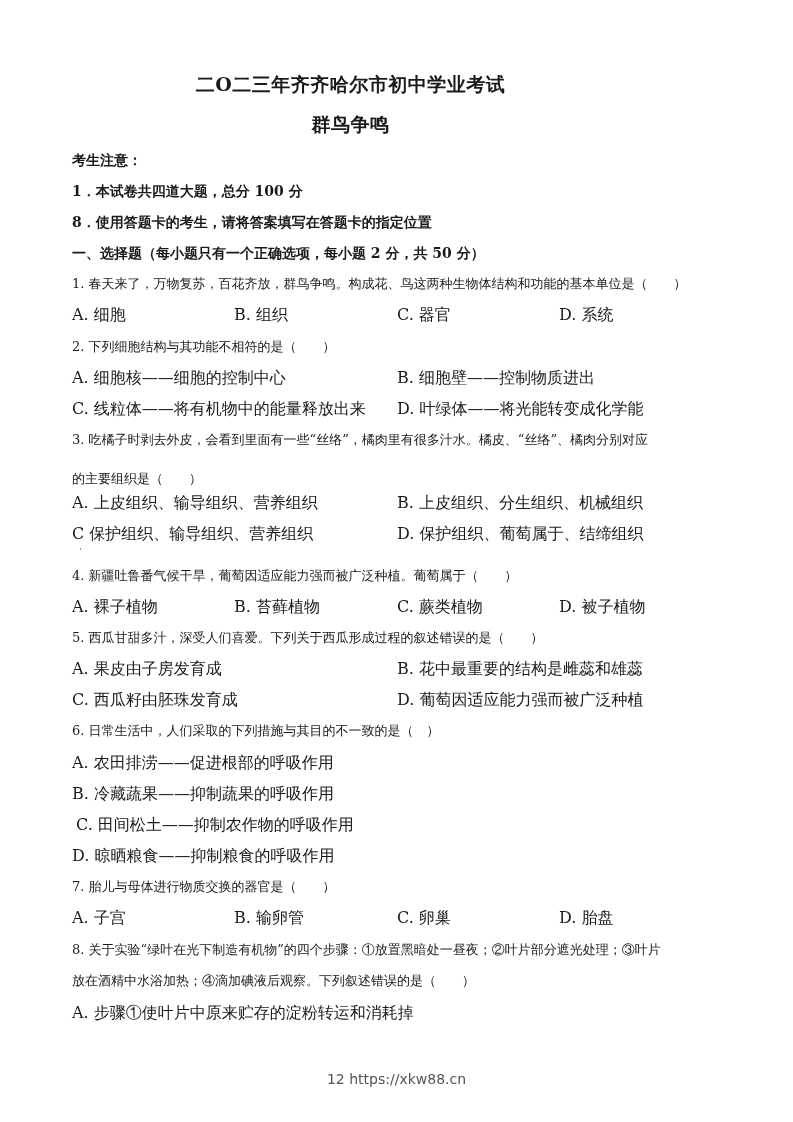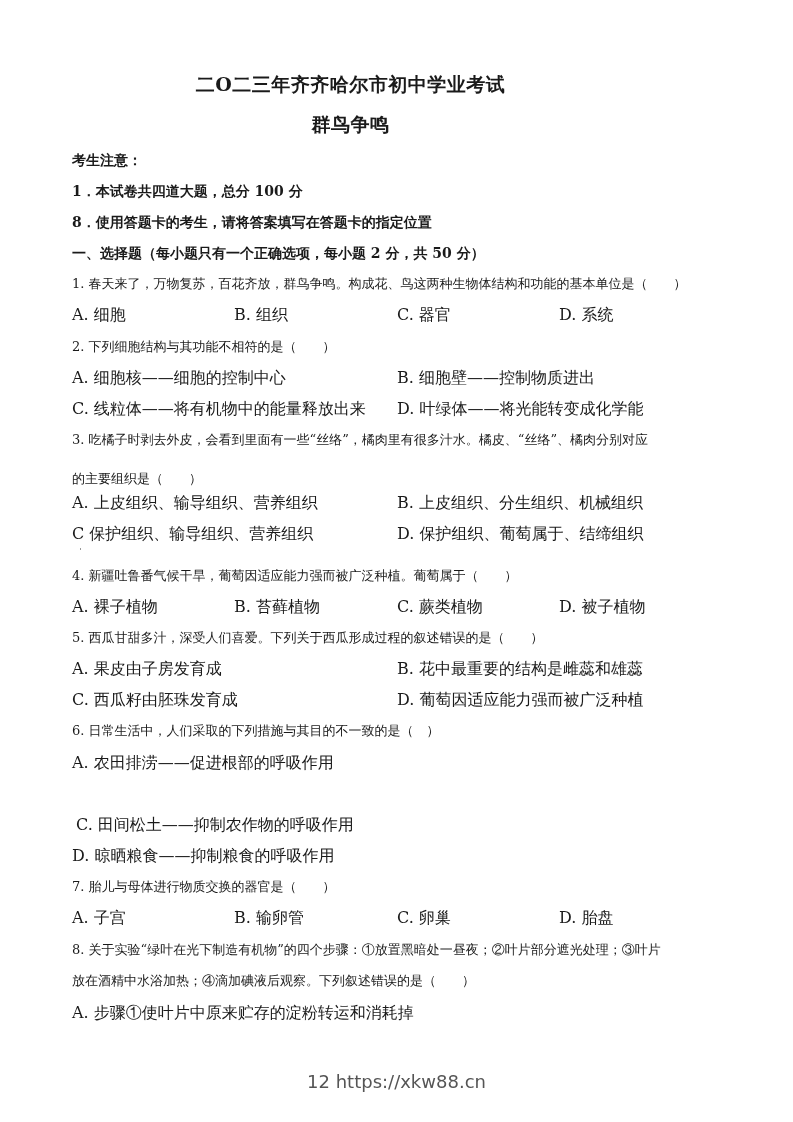--- a/index.html
+++ b/index.html
@@ -4,21 +4,21 @@
 <style>
   html, body { margin: 0; padding: 0; background: #ffffff; }
   body { width: 793px; height: 1122px; position: relative; overflow: hidden;
          font-family: "DejaVu Serif", "Liberation Serif", serif; color: #1a1a1a; }
   .page { position: absolute; left: 0; top: 0; width: 793px; height: 1122px; }
   .line { position: absolute; white-space: nowrap; font-size: 13px; line-height: 20px; }
   .title { position: absolute; left: 0; width: 701px; text-align: center; font-weight: bold;
            font-size: 19px; line-height: 26px; letter-spacing: 0.5px; }
   .bold { font-weight: bold; font-size: 14px; }
   .opt { position: absolute; white-space: nowrap; font-size: 16px; line-height: 20px; }
-  .footer { position: absolute; left: 0; width: 793px; text-align: center; font-size: 18px;
+  .footer { position: absolute; left: 0; width: 793px; text-align: center; font-size: 14px;
             color: #555; font-family: "DejaVu Sans", "Liberation Sans", sans-serif; }
   .dot { position: absolute; left: 80px; top: 548px; width: 1px; height: 2px; background: #999; }
 </style>
 </head>
 <body>
 
 <div class="page">
 
   <div class="title" style="top:71px;">二O二三年齐齐哈尔市初中学业考试</div>
   <div class="title" style="top:111px;">群鸟争鸣</div>
@@ -56,20 +56,21 @@
   <div class="opt" style="left:559px; top:597px;">D. 被子植物</div>
 
   <div class="line" style="left:72px; top:628px;">5. 西瓜甘甜多汁，深受人们喜爱。下列关于西瓜形成过程的叙述错误的是（　　）</div>
   <div class="opt" style="left:72px; top:659px;">A. 果皮由子房发育成</div>
   <div class="opt" style="left:397px; top:659px;">B. 花中最重要的结构是雌蕊和雄蕊</div>
   <div class="opt" style="left:72px; top:690px;">C. 西瓜籽由胚珠发育成</div>
   <div class="opt" style="left:397px; top:690px;">D. 葡萄因适应能力强而被广泛种植</div>
 
   <div class="line" style="left:72px; top:721px;">6. 日常生活中，人们采取的下列措施与其目的不一致的是（　）</div>
   <div class="opt" style="left:72px; top:753px;">A. 农田排涝——促进根部的呼吸作用</div>
+  <div class="opt" style="left:72px; top:784px;">B. 冷藏蔬果——抑制蔬果的呼吸作用</div>
   <div class="opt" style="left:76px; top:815px;">C. 田间松土——抑制农作物的呼吸作用</div>
   <div class="opt" style="left:72px; top:846px;">D. 晾晒粮食——抑制粮食的呼吸作用</div>
 
   <div class="line" style="left:72px; top:877px;">7. 胎儿与母体进行物质交换的器官是（　　）</div>
   <div class="opt" style="left:72px; top:908px;">A. 子宫</div>
   <div class="opt" style="left:234px; top:908px;">B. 输卵管</div>
   <div class="opt" style="left:397px; top:908px;">C. 卵巢</div>
   <div class="opt" style="left:559px; top:908px;">D. 胎盘</div>
 
   <div class="line" style="left:72px; top:940px;">8. 关于实验“绿叶在光下制造有机物”的四个步骤：①放置黑暗处一昼夜；②叶片部分遮光处理；③叶片</div>

